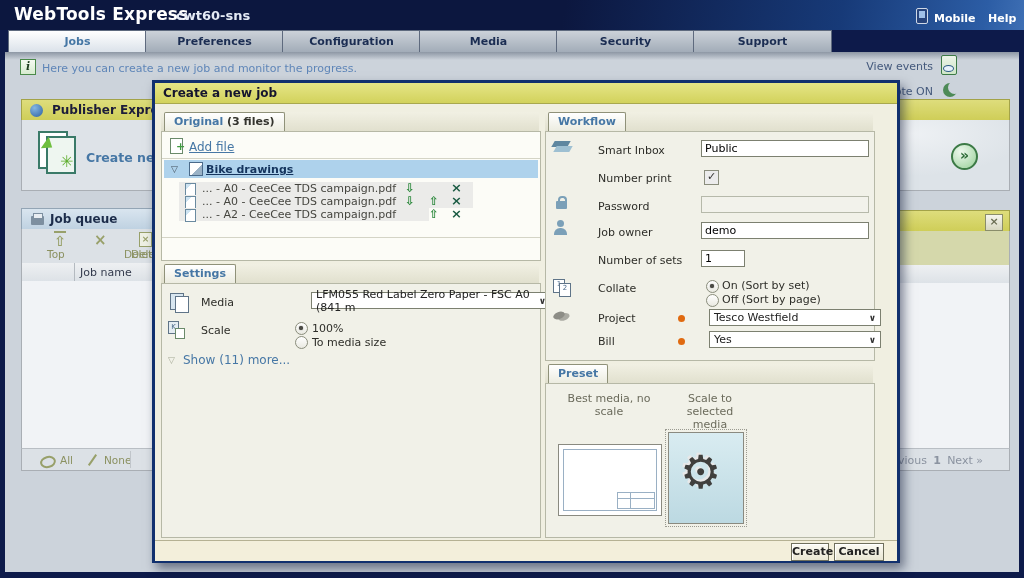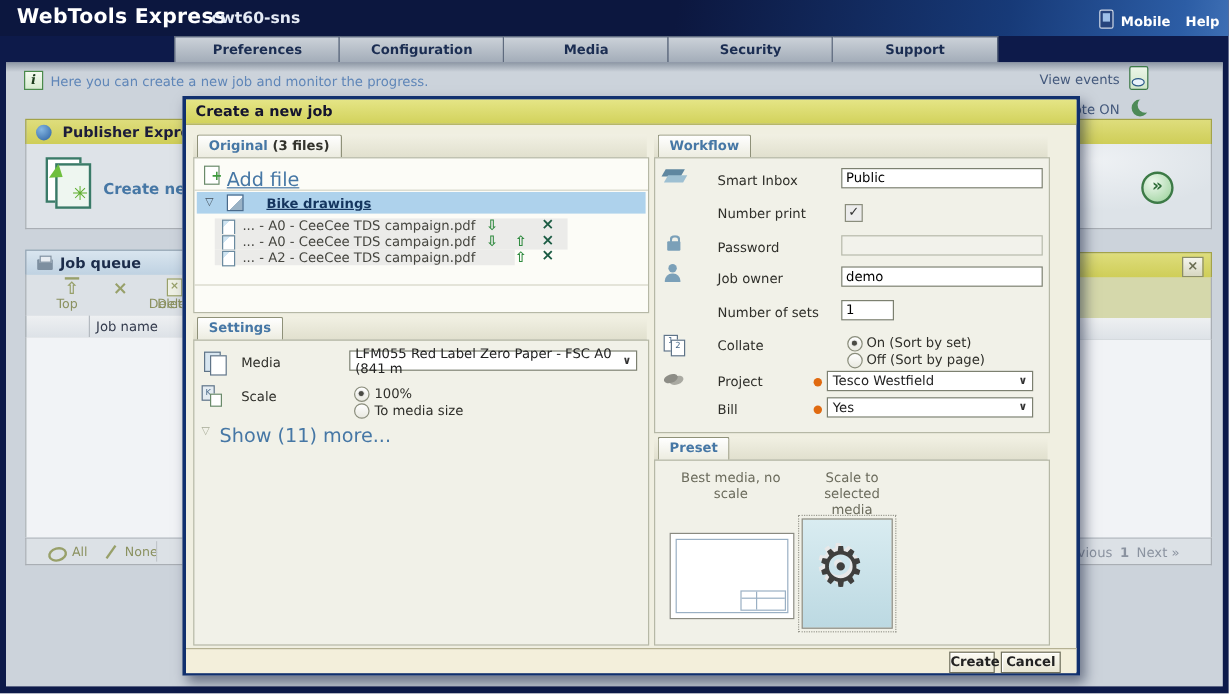--- a/index.html
+++ b/index.html
@@ -86,39 +86,39 @@
         font-size:12px;font-weight:bold;color:#14142e;line-height:20px;}
   .strow{height:19px;border-bottom:1px solid #8f9179;
         background:linear-gradient(#f1f0e3,#e1e0ce);}
   .stab{position:absolute;left:3px;bottom:-1px;height:18px;padding:0 9px;
         background:linear-gradient(#ffffff,#ecece0);border:1px solid #8f9179;border-bottom:1px solid #ecece0;
         border-radius:2px 2px 0 0;font-weight:bold;font-size:11px;color:#4677a5;line-height:17px;}
   .stab .cnt{color:#33332d;}
   .mbox{border:1px solid #b6b8a6;}
   .filesbox{background:#fcfcf7;}
   .formbox{background:#f1f1e8;}
-  .mlink{font-size:16px;color:#4677a5;text-decoration:underline;}
+  .mlink{font-size:12px;color:#4677a5;text-decoration:underline;}
   .addpage{width:11px;height:14px;border:1px solid #6a8a6a;background:#fff;}
   .addplus{color:#3f9a3f;font-size:11px;font-weight:bold;}
   .selrow{background:#aed2ec;}
   .expander{font-size:9px;color:#44505c;}
   .bdico{width:12px;height:12px;border:1px solid #4a6a8a;
         background:linear-gradient(135deg,#ffffff 55%,#9ab2c6 55%);}
-  .treelink{font-size:11px;color:#15355e;font-weight:bold;text-decoration:underline;margin-left:16px;}
+  .treelink{font-size:11px;color:#15355e;font-weight:bold;text-decoration:underline;}
   .frow{background:#ebebe9;font-size:11px;color:#45453f;}
   .doc{width:9px;height:11px;border:1px solid #6a8aa0;
         background:linear-gradient(135deg,#cfe4f2 28%,#fff 28%);}
   .garr{font-size:12px;color:#2f8a3f;font-weight:bold;line-height:12px;}
   .gx{font-size:13px;color:#1c5c44;font-weight:bold;line-height:12px;}
   .flabel{font-size:11px;color:#2e2e29;}
   .ti{position:absolute;height:15px;border:1px solid #7c8070;background:#fff;
         font:11px "DejaVu Sans",sans-serif;padding:0 3px;margin:0;}
   .ti:disabled{background:#f2f2eb;border-color:#b6b9aa;color:#888;}
   .sel{position:absolute;height:17px;border:1px solid #7c8070;background:#fff;
-        font-size:11px;color:#222;display:flex;align-items:center;padding:0 4px;box-sizing:border-box;}
+        font-size:11px;color:#222;display:flex;align-items:center;padding:0 4px;box-sizing:border-box;margin-left:20px;}
   .sel .chev{margin-left:auto;font-size:9px;font-weight:bold;color:#333;}
   .rad{position:absolute;width:11px;height:11px;border:1px solid #8a8d7c;border-radius:50%;
         background:linear-gradient(#fff,#e9e9e1);}
   .rad.on::after{content:"";position:absolute;left:3px;top:3px;width:4px;height:4px;
         border-radius:50%;background:#4a4a44;box-shadow:0 0 1px #333;}
   .cbx{position:absolute;width:13px;height:13px;border:1px solid #8a8d7c;background:#ececec;
         font-size:11px;font-weight:bold;color:#333;text-align:center;line-height:12px;}
   .reqdot{position:absolute;width:7px;height:7px;border-radius:50%;background:#e06a10;}
   .mediaico{width:12px;height:15px;border:1px solid #5f7488;background:#d8e6f0;}
   .mediaico2{width:12px;height:15px;border:1px solid #5f7488;background:#fff;}
@@ -154,20 +154,21 @@
 
   <div class="a hdr">
     <div class="a hdr-title">WebTools Express</div>
     <div class="a hdr-host">cwt60-sns</div>
     <div class="a phone" style="left:916px;top:8px;"></div>
     <div class="a hdr-right" style="left:934px;">Mobile</div>
     <div class="a hdr-right" style="left:988px;">Help</div>
   </div>
 
   <div class="a tabbar">
+    <div class="a ntab active" style="left:8px;">Jobs</div>
     <div class="a ntab" style="left:145px;">Preferences</div>
     <div class="a ntab" style="left:282px;">Configuration</div>
     <div class="a ntab" style="left:419px;">Media</div>
     <div class="a ntab" style="left:556px;">Security</div>
     <div class="a ntab" style="left:693px;">Support</div>
   </div>
 
   <div class="a content">
 
     <div class="a info-ico" style="left:15px;top:7px;">i</div>

